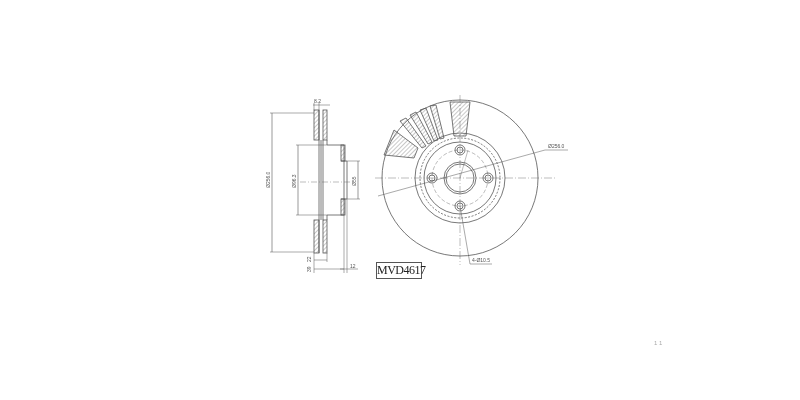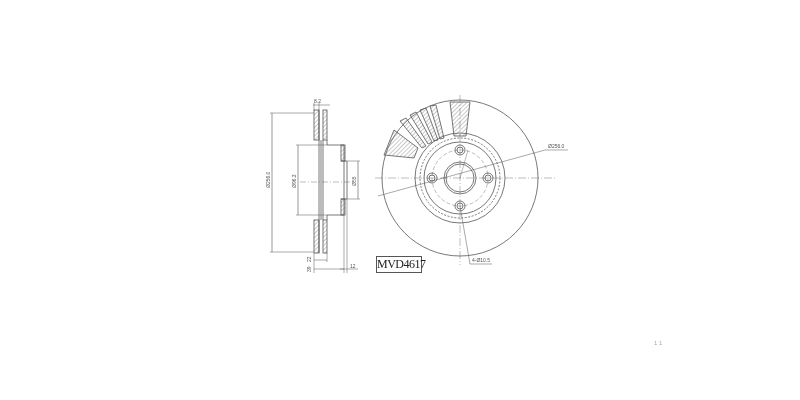--- a/index.html
+++ b/index.html
@@ -3,21 +3,21 @@
   <meta charset="utf-8">
   <style>
     html, body { margin: 0; padding: 0; }
     body {
       width: 800px; height: 400px; background: #ffffff; position: relative; overflow: hidden;
       font-family: "Liberation Serif", serif;
     }
     #canvas { position: absolute; left: 0; top: 0; width: 800px; height: 400px; }
     .dim-text { font-family: "Liberation Sans", sans-serif; font-size: 5px; fill: #555; }
     .label-box {
-      position: absolute; left: 376px; top: 256px; width: 44px; height: 15px;
+      position: absolute; left: 376px; top: 262px; width: 44px; height: 15px;
       border: 1px solid #555; background: #fff;
       font-family: "Liberation Serif", serif; font-size: 12px; color: #222;
       line-height: 15px; text-align: left; letter-spacing: -0.5px;
     }
     .page-mark { position: absolute; left: 654px; top: 340px; font-size: 6px; color: #aaa;
       font-family: "Liberation Sans", sans-serif; }
   </style>
 </head>
 <body>
 

